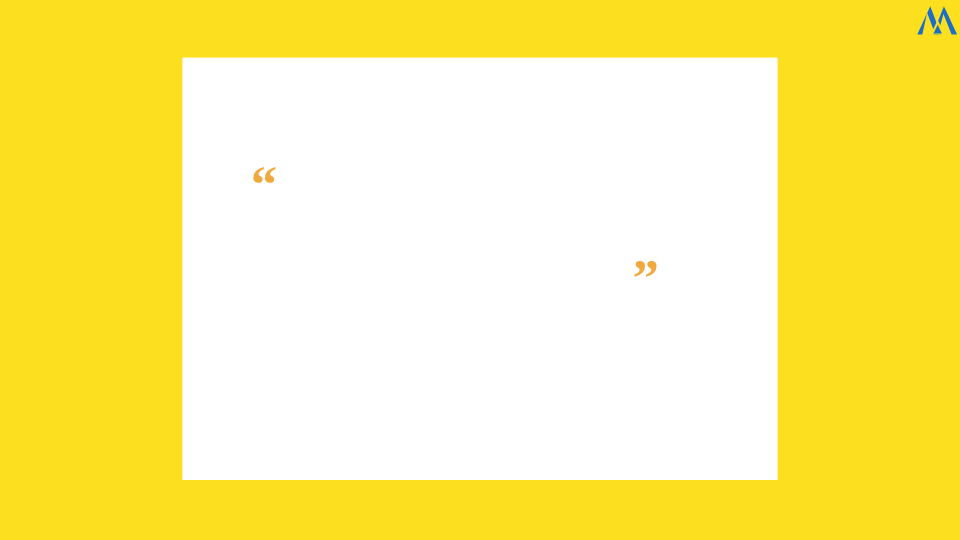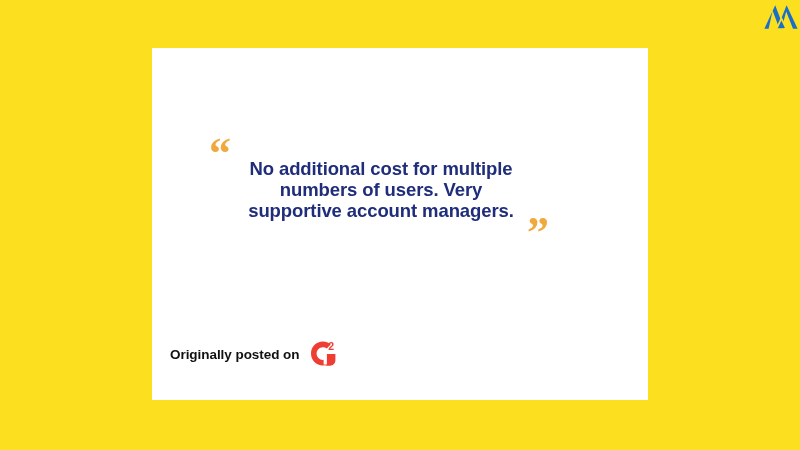--- a/index.html
+++ b/index.html
@@ -139,40 +139,20 @@
       <path d="M17.4 14.4 L23.4 26.8 L11.6 26.8 Z" fill="#FCDF1F"></path>
       <path d="M17.4 18.6 L20.9 25.9 L13.9 25.9 Z" fill="#1B6EC8"></path>
     </svg>
   </div>
 
   <div class="quote-card">
 
     <div class="quote-block">
       <span class="quote-mark open">“</span>
 
-      <div class="quote-text">No additional cost for multiple numbers of users. Very supportive account managers.</div>
 
       <span class="quote-mark close">”</span>
     </div>
 
 
-    <div class="posted-row">
-      <span class="posted-label">Originally posted on</span>
-
-      <span class="g2-logo">
-        <svg viewBox="0 0 28 28" xmlns="http://www.w3.org/2000/svg" aria-hidden="true">
-          <path d="M13.9 1.6 C7.2 1.6 2.0 6.9 2.0 13.6 C2.0 20.3 7.2 25.6 13.9 25.6
-                   C20.1 25.6 25.1 21.0 25.7 15.1 L19.9 15.1 C19.4 17.9 16.9 20.0 13.9 20.0
-                   C10.4 20.0 7.6 17.2 7.6 13.6 C7.6 10.1 10.4 7.2 13.9 7.2
-                   C15.4 7.2 16.7 7.7 17.8 8.5 L21.7 4.5 C19.6 2.7 16.9 1.6 13.9 1.6 Z" fill="#EE3E33"></path>
-          <path d="M16.6 14.4 L25.9 14.4 L25.9 21.0 C25.9 23.6 23.8 25.7 21.2 25.7
-                   L16.6 25.7 Z" fill="#EE3E33"></path>
-          <path d="M14.6 12.6 L24.6 12.6 L24.6 20.4 C24.6 22.6 22.8 24.4 20.6 24.4
-                   L14.6 24.4 Z" fill="#FFFFFF"></path>
-          <path d="M17.9 14.0 L26.4 14.0 L26.4 20.6 C26.4 23.0 24.5 24.9 22.1 24.9
-                   L17.9 24.9 Z" fill="#EE3E33"></path>
-          <text x="22.1" y="9.9" font-family="Liberation Sans, sans-serif" font-size="10.5" font-weight="700" fill="#EE3E33" text-anchor="middle">2</text>
-        </svg>
-      </span>
-    </div>
 
   </div>
 </div>
 
 </body></html>

